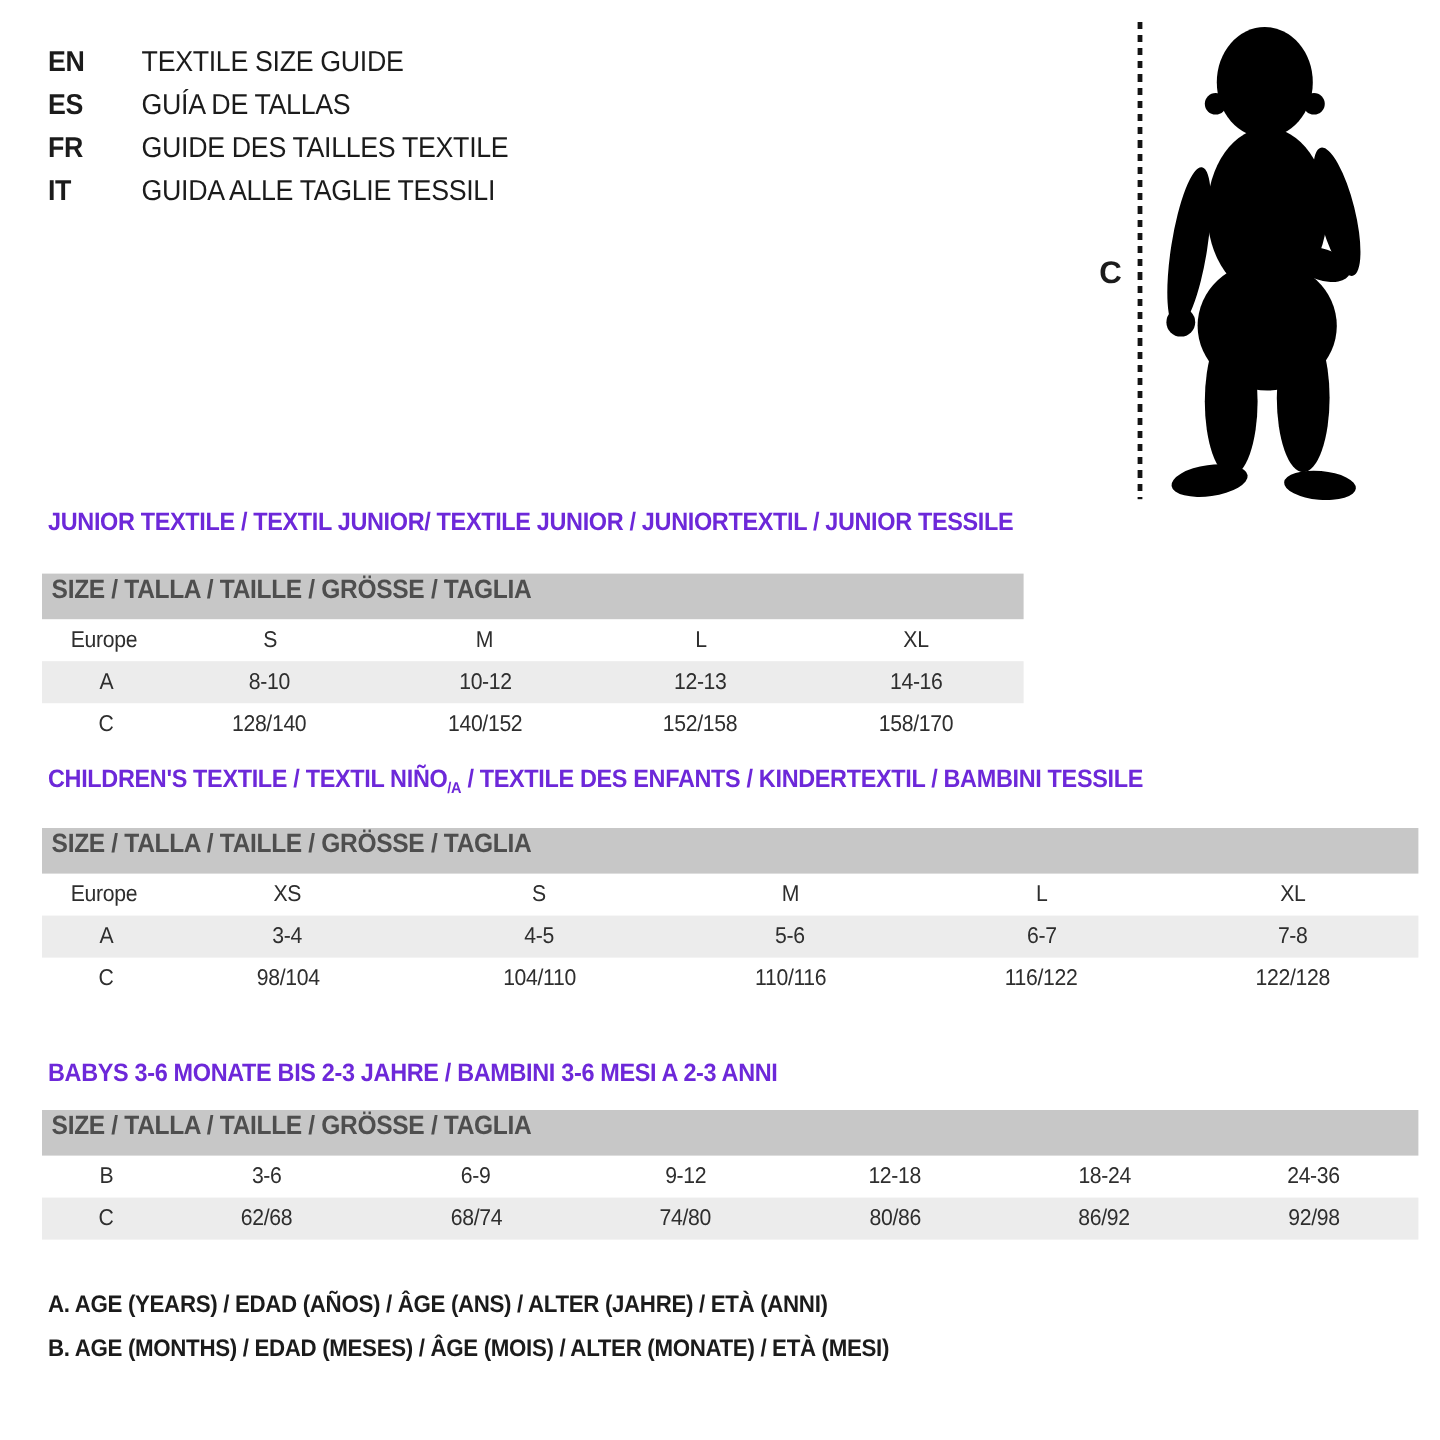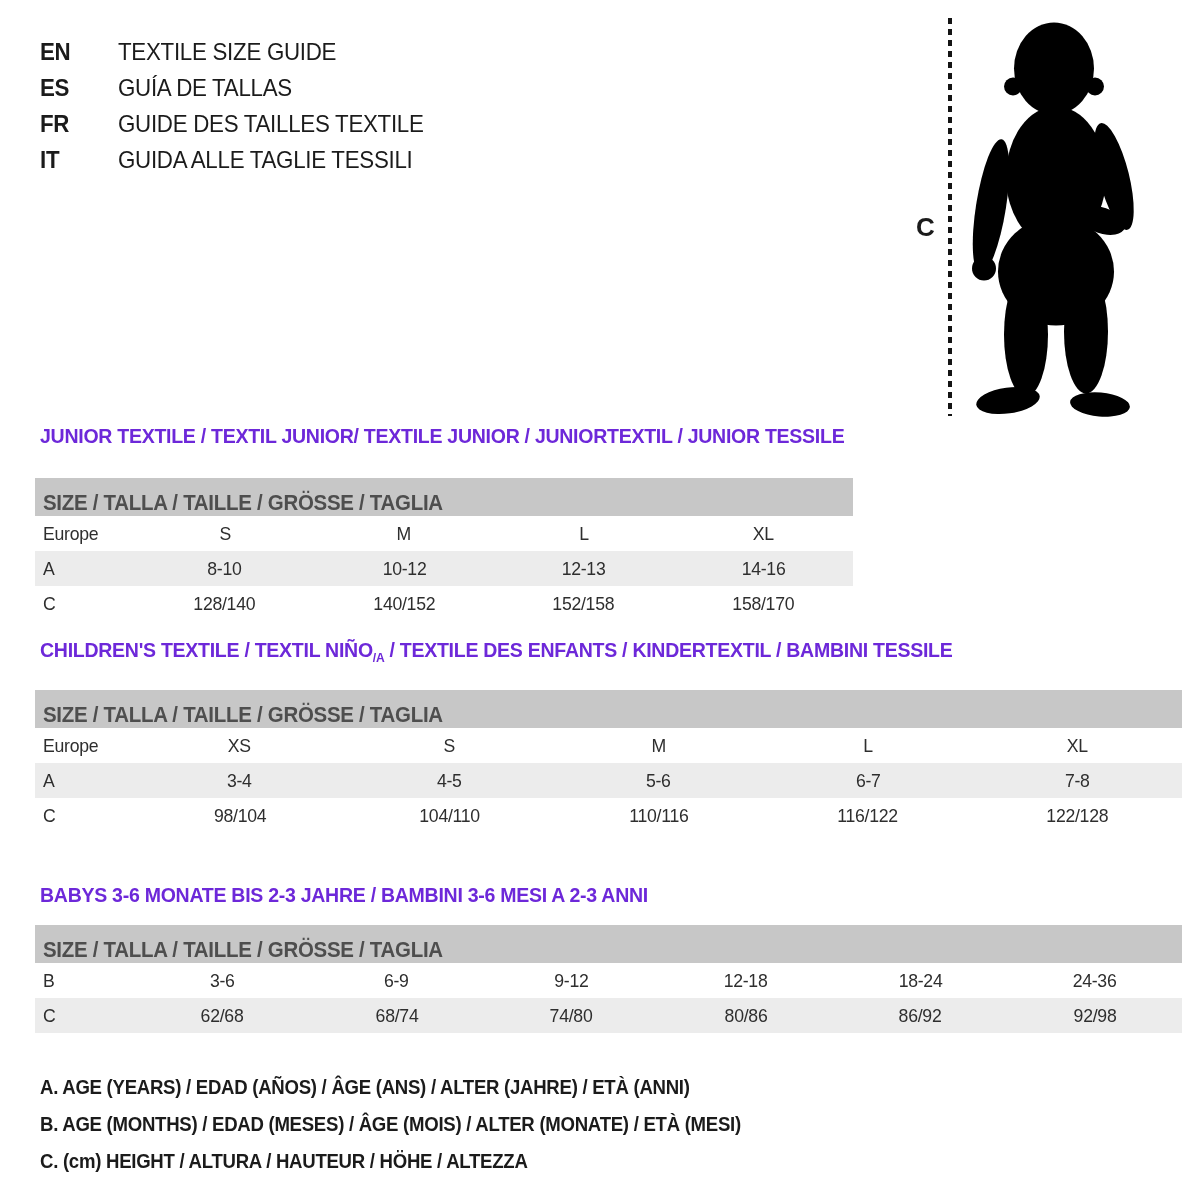--- a/index.html
+++ b/index.html
@@ -29,26 +29,26 @@
   .dash-line {
     position: absolute; left: 48px; top: 18px; width: 4px; height: 398px;
     background: repeating-linear-gradient(to bottom, #141414 0 6px, transparent 6px 11px);
   }
   .baby-svg { position: absolute; left: 64px; top: 14px; }
 
   
   .section-title { position: absolute; left: 40px; font-size: 21px; font-weight: 700; color: #6d28d9; }
   .size-table { position: absolute; left: 35px; }
   .bar {
-    height: 38px; background: #c7c7c7; display: flex; align-items: flex-end;
+    height: 38px; background: #c7c7c7; display: flex; align-items: flex-start;
     padding-left: 8px; font-size: 22px; font-weight: 700; color: #4e4e4e;
   }
   .t-row { display: flex; height: 35px; align-items: center; font-size: 19px; color: #2e2e2e; }
   .t-row.alt { background: #ececec; }
-  .t-cell-label { flex: 0 0 100px; padding-left: 8px; text-align: left; }
+  .t-cell-label { flex: 0 0 100px; padding-left: 8px; text-align: center; }
   .t-cell { flex: 1 1 0; text-align: center; }
 
   .w-junior { width: 818px; }
   .w-wide { width: 1147px; }
 
   
   .legend { position: absolute; left: 40px; top: 1076px; }
   .legend-row { height: 37px; display: flex; align-items: flex-start; font-size: 20px; font-weight: 700; color: #1b1b1b; }
 
   .sub-a { font-size: 0.62em; vertical-align: sub; }
@@ -189,18 +189,15 @@
     </div>
   </div>
 
   <div class="legend">
     <div class="legend-row">
         <span class="cond">A. AGE (YEARS) / EDAD (AÑOS) / ÂGE (ANS) / ALTER (JAHRE) / ETÀ (ANNI)</span>
       </div>
     <div class="legend-row">
         <span class="cond">B. AGE (MONTHS) / EDAD (MESES) / ÂGE (MOIS) / ALTER (MONATE) / ETÀ (MESI)</span>
       </div>
-    <div class="legend-row">
-        <span class="cond">C. (cm) HEIGHT / ALTURA / HAUTEUR / HÖHE / ALTEZZA</span>
-      </div>
   </div>
 
 </div>
 
 </body></html>

